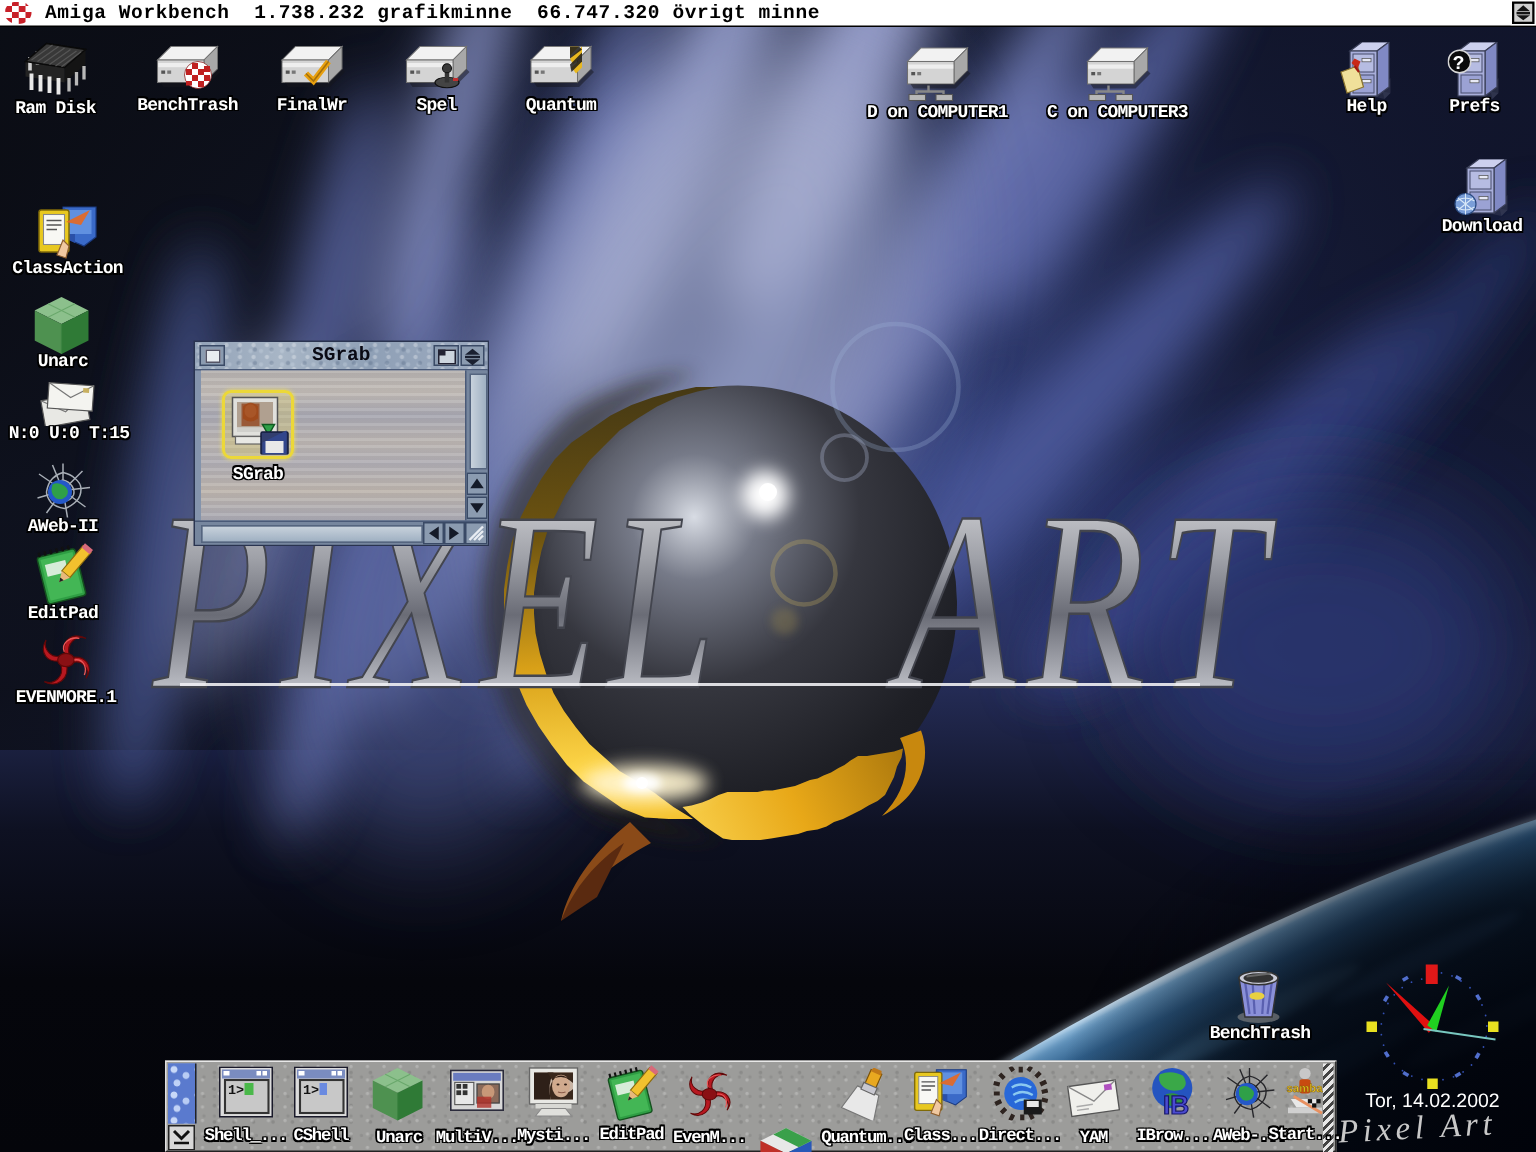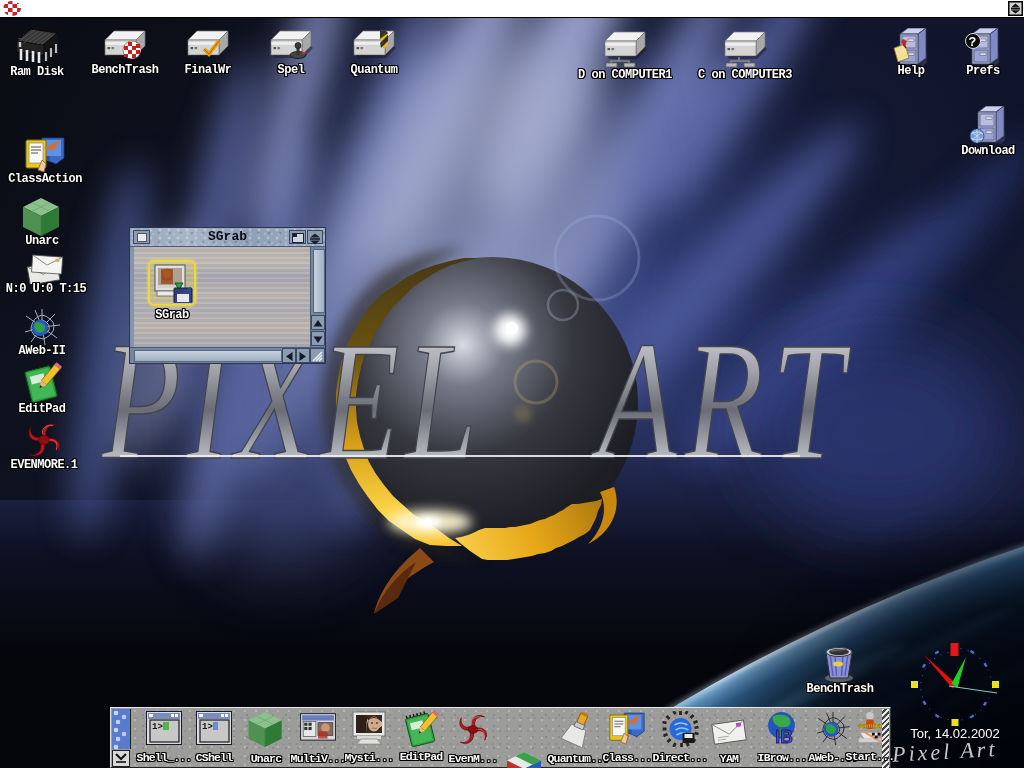--- a/index.html
+++ b/index.html
@@ -173,20 +173,21 @@
           <rect x="14" y="-1" width="4.5" height="4"></rect>
     <rect x="0.5" y="3" width="4.5" height="4"></rect>
           <rect x="9.5" y="3" width="4.5" height="4"></rect>
     <rect x="5" y="7" width="4.5" height="4"></rect>
           <rect x="14" y="7" width="4.5" height="4"></rect>
     <rect x="0.5" y="11" width="4.5" height="4"></rect>
           <rect x="9.5" y="11" width="4.5" height="4"></rect>
    </g>
   </g>
  </svg>
+ <span class="txt">Amiga Workbench  1.738.232 grafikminne  66.747.320 övrigt minne</span>
  <svg style="position:absolute;right:0px;top:0px" width="17" height="17" viewBox="0 0 17 17">
   <rect x="0" y="0" width="17" height="17" fill="#fff"></rect>
   <rect x="1" y="1" width="15" height="15" fill="#000"></rect>
   <rect x="2.5" y="2.5" width="12" height="12" fill="#d0d0d0"></rect>
   <polygon points="8.5,3.5 13,7.5 4,7.5" fill="#141414"></polygon>
   <rect x="4" y="8" width="9" height="1.6" fill="#141414"></rect>
   <polygon points="8.5,13.5 13,10.2 4,10.2" fill="#141414"></polygon>
  </svg>
 </div>
 

